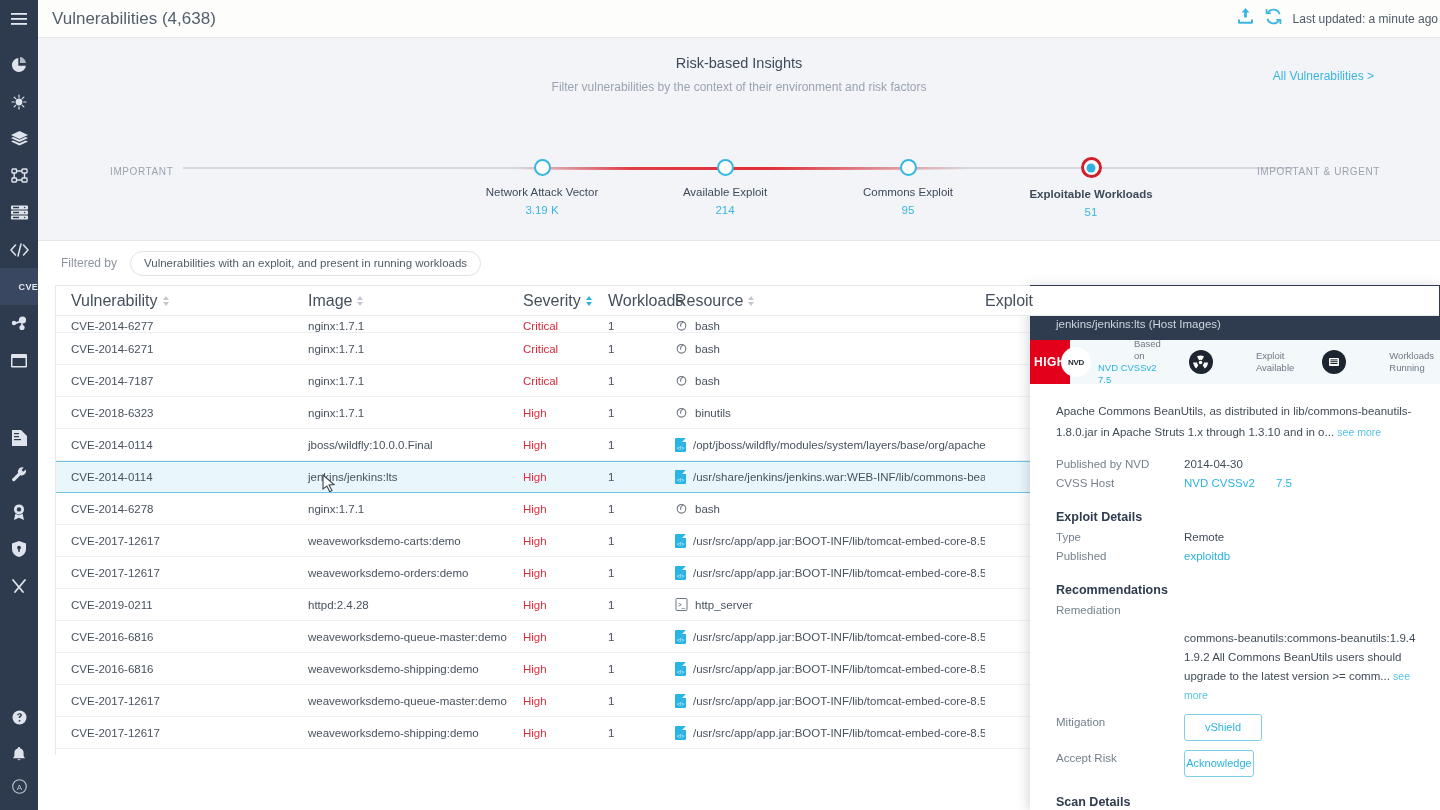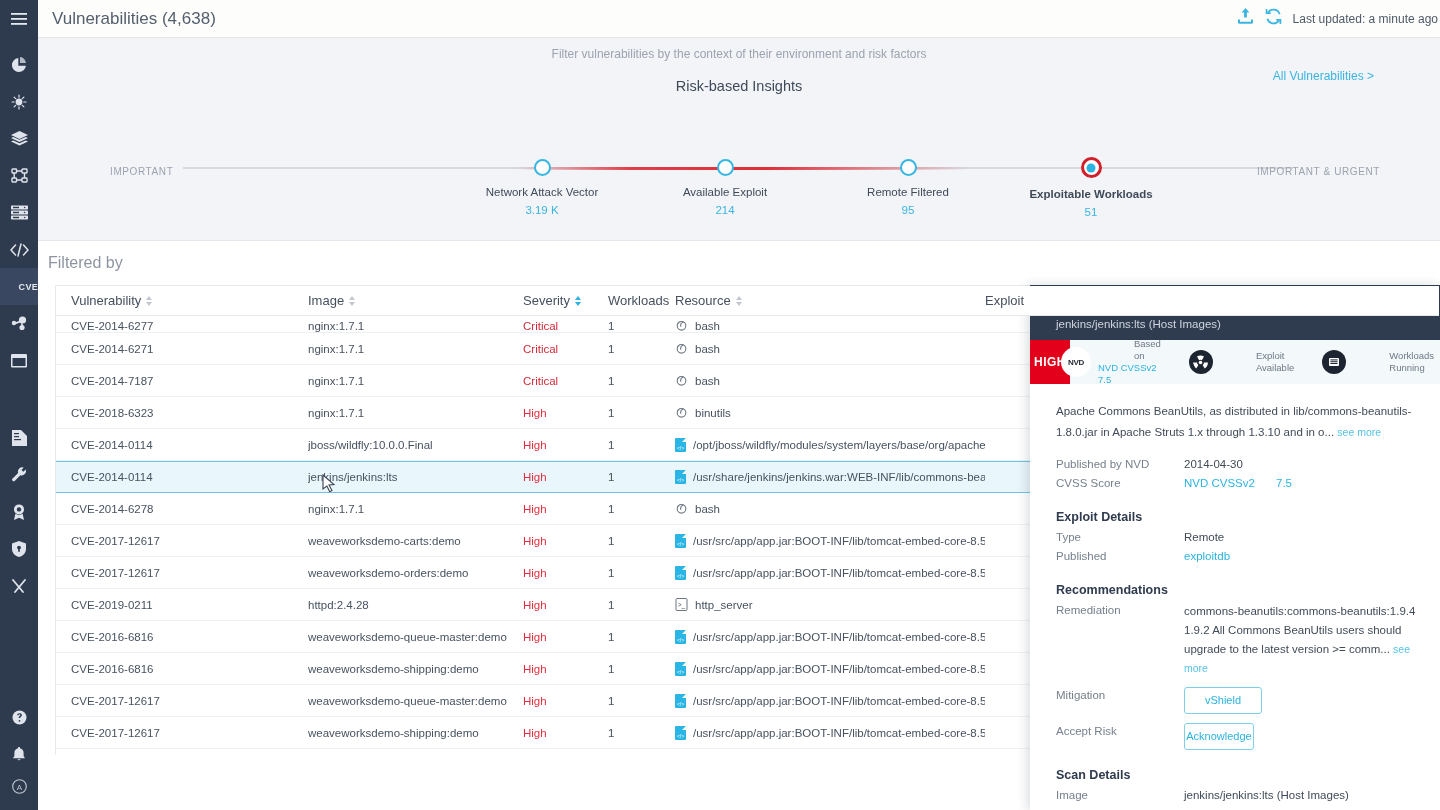--- a/index.html
+++ b/index.html
@@ -123,21 +123,21 @@
   .tl-count { margin-top: 6px; font-size: 11.5px; color: #39b5e0; }
 
   
   #filter-row {
     position: absolute; left: 38px; top: 241px;
     width: 1402px; height: 44px;
     background: #ffffff;
     display: flex; align-items: center;
   }
   #filtered-by-label {
-    margin-left: 10px; font-size: 16px; color: #8d95a1;
+    margin-left: 23px; font-size: 12px; color: #8d95a1;
   }
   #filter-chip {
     margin-left: 13px;
     border: 1px solid #dfe2e7; border-radius: 13px;
     padding: 5px 13px 6px;
     font-size: 11.5px; color: #4f5a67;
     background: #fff; cursor: pointer;
   }
 
   
@@ -148,21 +148,21 @@
     border: 1px solid #e7e9ec; border-bottom: none;
     overflow: hidden;
   }
   #thead {
     height: 30px; background: #ffffff;
     border-bottom: 1px solid #e7e9ec;
     display: flex; align-items: center;
     position: relative; z-index: 3;
   }
   #thead .th {
-    font-size: 13px; color: #46505d;
+    font-size: 16px; color: #46505d;
     display: flex; align-items: center; gap: 5px;
     cursor: pointer;
   }
   .sorter { display: inline-flex; flex-direction: column; line-height: 0; }
   .sorter i {
     display: block; width: 0; height: 0;
     border-left: 3.5px solid transparent; border-right: 3.5px solid transparent;
   }
   .sorter i.up   { border-bottom: 4px solid #c3c8d0; margin-bottom: 2px; }
   .sorter i.down { border-top: 4px solid #c3c8d0; }
@@ -262,21 +262,21 @@
   .kv { display: flex; font-size: 11.5px; line-height: 17px; margin-top: 2px; }
   .kv .k { width: 128px; color: #76808d; flex: 0 0 128px; }
   .kv .v { color: #414b58; }
   .kv .v.link { color: #2bb3e0; cursor: pointer; }
   .kv-first { margin-top: 13px; }
 
   .sec-title {
     font-size: 12.5px; font-weight: bold; color: #2f3b4e;
     margin-top: 18px; margin-bottom: 5px;
   }
-  .rem-val { width: 236px; color: #414b58; line-height: 19px; }
+  .rem-val { width: 236px; color: #414b58; line-height: 19px; margin-top: 27px; }
   .btn-outline {
     display: inline-block;
     border: 1px solid #7dd0ea; border-radius: 3px;
     padding: 4px 0; width: 78px; text-align: center;
     color: #2bb3e0; font-size: 11px; background: #fff; cursor: pointer;
   }
   .btn-outline.wide { width: 70px; }
   .kv.btnrow { align-items: flex-start; margin-top: 9px; }
   .scan-val { color: #2bb3e0; }
   .scan-val-dark { color: #414b58; width: 236px; line-height: 17px; }
@@ -453,55 +453,56 @@
           <path d="M14.6 6.2A6.3 6.3 0 0 0 3.2 4.6"></path>
           <path d="M2.4 10.8a6.3 6.3 0 0 0 11.4 1.6"></path>
           <path d="M1.6 1.8v3.4h3.4M15.4 15.2v-3.4H12" stroke-linecap="round"></path>
         </svg>
       </span>
       <span id="last-updated">Last updated: a minute ago</span>
     </div>
   </header>
 
   <section id="insights">
+    <div id="insights-title">Risk-based Insights</div>
     <div id="insights-sub">Filter vulnerabilities by the context of their environment and risk factors</div>
-    <div id="insights-title">Risk-based Insights</div>
     <div id="all-vuln-link">All Vulnerabilities &gt;</div>
 
     <div id="timeline">
       <div class="tl-track"></div>
       <div class="tl-track-red"></div>
       <div class="tl-end-label" id="tl-left-label">IMPORTANT</div>
       <div class="tl-end-label" id="tl-right-label">IMPORTANT &amp; URGENT</div>
 
       <div class="tl-node" style="left:504px">
         <div class="tl-dot"></div>
         <div class="tl-label">Network Attack Vector</div>
         <div class="tl-count">3.19 K</div>
       </div>
       <div class="tl-node" style="left:687px">
         <div class="tl-dot"></div>
         <div class="tl-label">Available Exploit</div>
         <div class="tl-count">214</div>
       </div>
       <div class="tl-node" style="left:870px">
         <div class="tl-dot"></div>
-        <div class="tl-label">Remote Filtered</div>
+        <div class="tl-label">Commons Exploit</div>
         <div class="tl-count">95</div>
       </div>
       <div class="tl-node sel" style="left:1053px">
         <div class="tl-dot"></div>
         <div class="tl-label">Exploitable Workloads</div>
         <div class="tl-count">51</div>
       </div>
     </div>
   </section>
 
   <div id="filter-row">
     <span id="filtered-by-label">Filtered by</span>
+    <span id="filter-chip">Vulnerabilities with an exploit, and present in running workloads</span>
   </div>
 
   <div id="table-wrap">
     <div id="thead">
       <div class="th col-vuln">
         <span>Vulnerability</span>
         <span class="sorter">
             <i class="up"></i>
             <i class="down"></i>
           </span>
@@ -763,21 +764,21 @@
       <div id="desc">
         <span>Apache Commons BeanUtils, as distributed in lib/commons-beanutils-1.8.0.jar in Apache Struts 1.x through 1.3.10 and in o...</span>
         <span class="see-more">see more</span>
       </div>
 
       <div class="kv kv-first">
         <div class="k">Published by NVD</div>
         <div class="v">2014-04-30</div>
       </div>
       <div class="kv">
-        <div class="k">CVSS Score</div>
+        <div class="k">CVSS Host</div>
         <div class="v link" style="width:92px">NVD CVSSv2</div>
         <div class="v link">7.5</div>
       </div>
 
       <div class="sec-title">Exploit Details</div>
       <div class="kv">
         <div class="k">Type</div>
         <div class="v">Remote</div>
       </div>
       <div class="kv">

